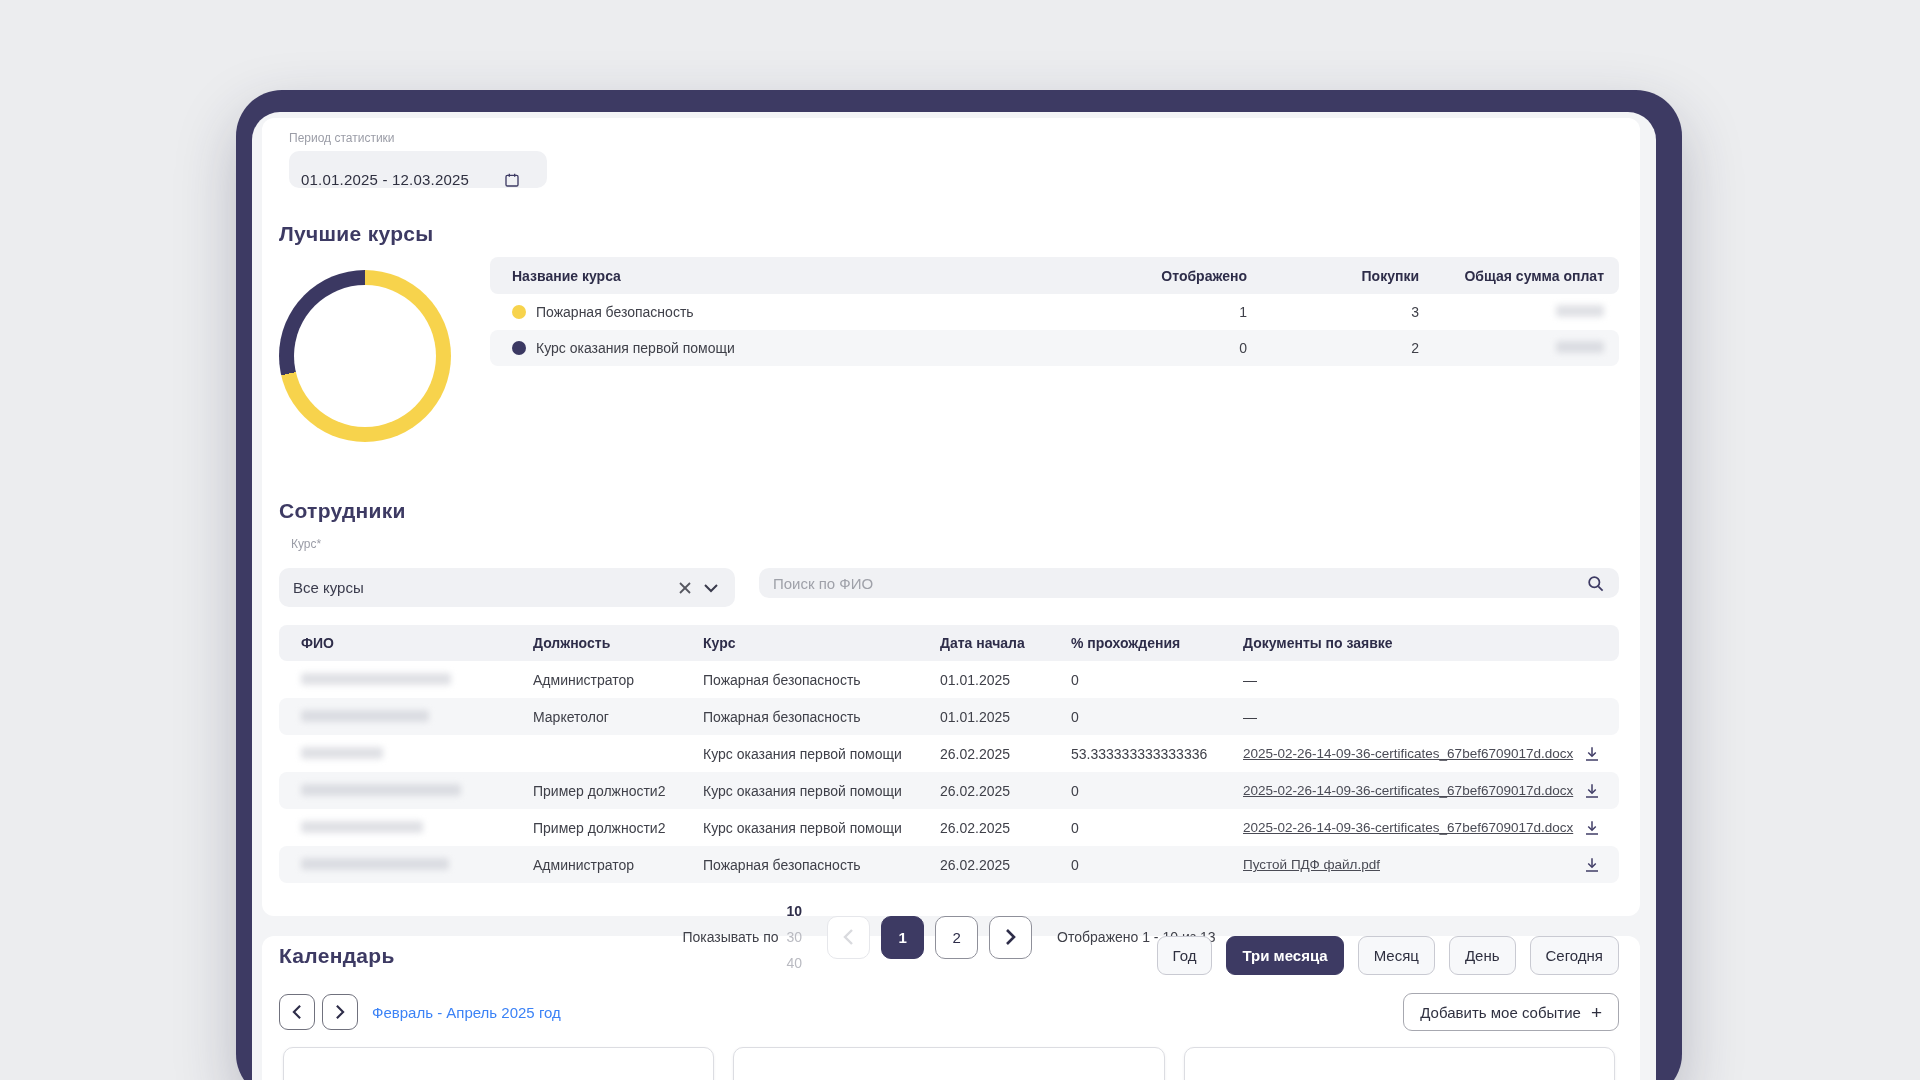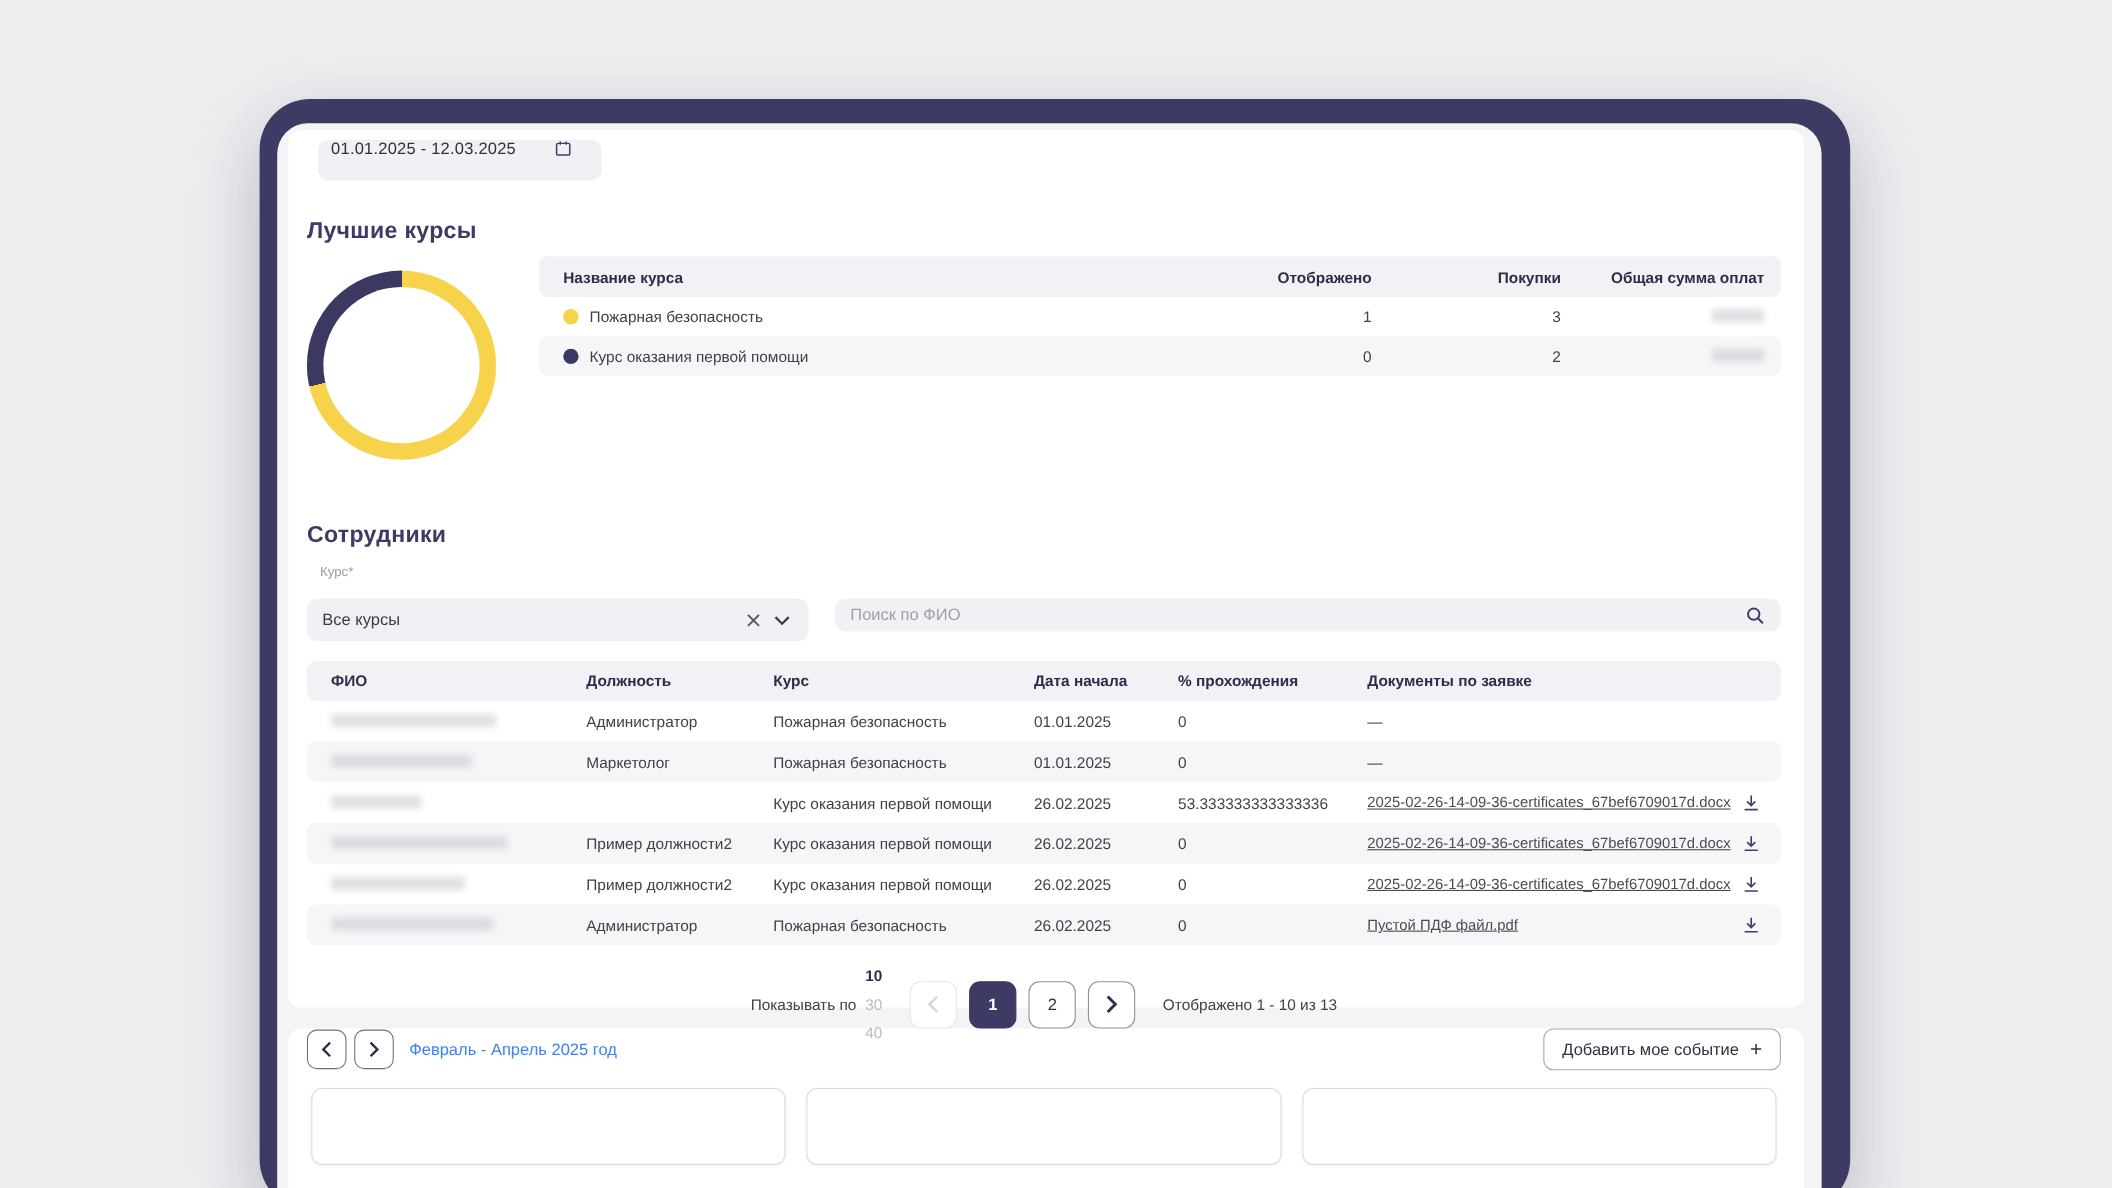--- a/index.html
+++ b/index.html
@@ -15,21 +15,21 @@
                  padding:6px 16px 0 10px; }
 
   .panel { background:#fff; border-radius:12px; }
   .panel1 { height:798px; padding:9px 21px 0 17px; }
   .panel2 { margin-top:19px; height:260px; padding:0 21px 0 17px; }
 
   
   .small-label { font-size:12px; color:#9B9DA7; }
   .period-label { margin:4px 0 6px 10px; }
   .date-input { margin-left:10px; width:258px; height:37px; background:#F0F1F4;
-                border-radius:10px; display:flex; align-items:flex-start;
+                border-radius:10px; display:flex; align-items:flex-end;
                 padding:0 27px 0 12px; }
   .date-input .val { font-size:15px; color:#2F3040; letter-spacing:.2px; flex:1; }
 
   h2.section { font-size:21px; font-weight:bold; color:#3D3A63; letter-spacing:.3px; }
   .h-best { margin-top:34px; }
 
   
   .courses-row { display:flex; margin-top:11px; height:216px; }
   .donut-box { width:211px; flex:0 0 211px; }
   .donut { width:172px; height:172px; border-radius:50%; margin-top:13px; position:relative;
@@ -117,20 +117,21 @@
   svg { display:block; }
 </style>
 </head>
 <body>
 
 <div class="frame">
   <div class="frame-inner">
 
     <div class="panel panel1">
 
+      <div class="small-label period-label">Период статистики</div>
 
       <div class="date-input">
         <span class="val">01.01.2025 - 12.03.2025</span>
         <span class="icon-btn">
           <svg width="16" height="16" viewBox="0 0 24 24" fill="none" stroke="#3D3A63" stroke-width="2">
             <rect x="3" y="5" width="18" height="16" rx="2"></rect>
             <line x1="8" y1="2.5" x2="8" y2="7"></line>
               <line x1="16" y1="2.5" x2="16" y2="7"></line>
           </svg>
         </span>
@@ -319,20 +320,30 @@
             <svg width="11" height="18" viewBox="0 0 11 18" fill="none" stroke="#2E2D49" stroke-width="2.6">
               <polyline points="2,2 9,9 2,16"></polyline>
             </svg>
           </span>
         </span>
         <span class="info">Отображено 1 - 10 из 13</span>
       </div>
     </div>
 
     <div class="panel panel2">
+      <div class="cal-row1">
+        <h2 class="section">Календарь</h2>
+        <div class="view-btns">
+          <span class="vbtn">Год</span>
+          <span class="vbtn active">Три месяца</span>
+          <span class="vbtn">Месяц</span>
+          <span class="vbtn">День</span>
+          <span class="vbtn">Сегодня</span>
+        </div>
+      </div>
 
       <div class="cal-row2">
         <span class="nav-btn">
           <svg width="10" height="16" viewBox="0 0 11 18" fill="none" stroke="#2E2D49" stroke-width="2.4">
             <polyline points="9,2 2,9 9,16"></polyline>
           </svg>
         </span>
         <span class="nav-btn">
           <svg width="10" height="16" viewBox="0 0 11 18" fill="none" stroke="#2E2D49" stroke-width="2.4">
             <polyline points="2,2 9,9 2,16"></polyline>

